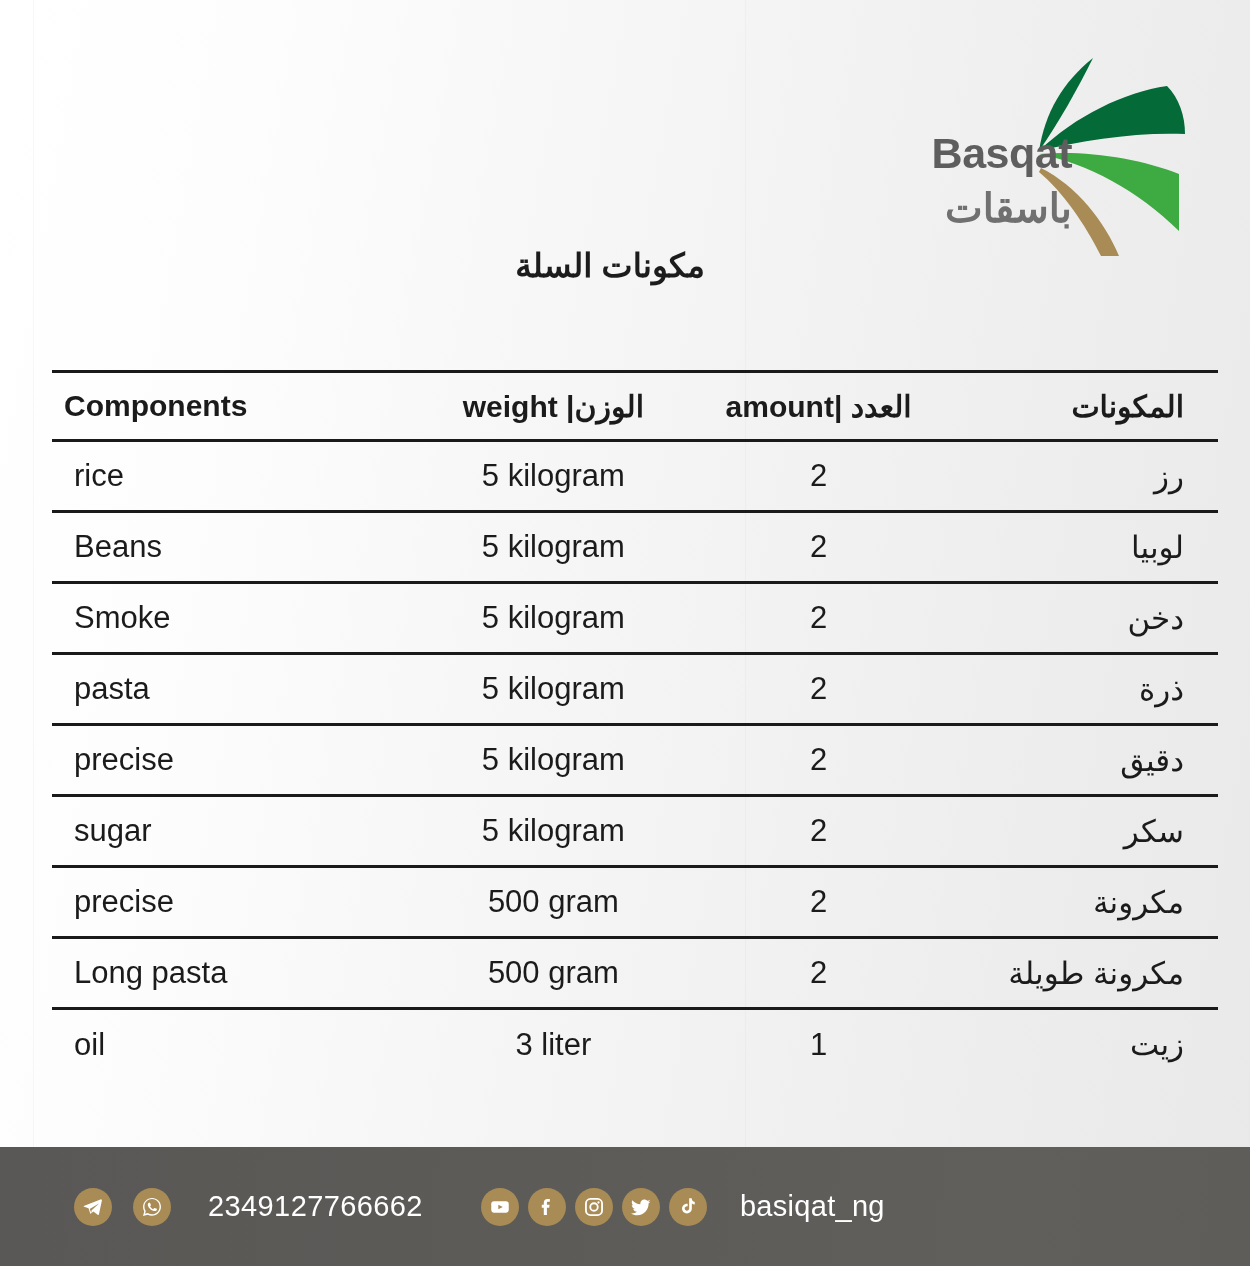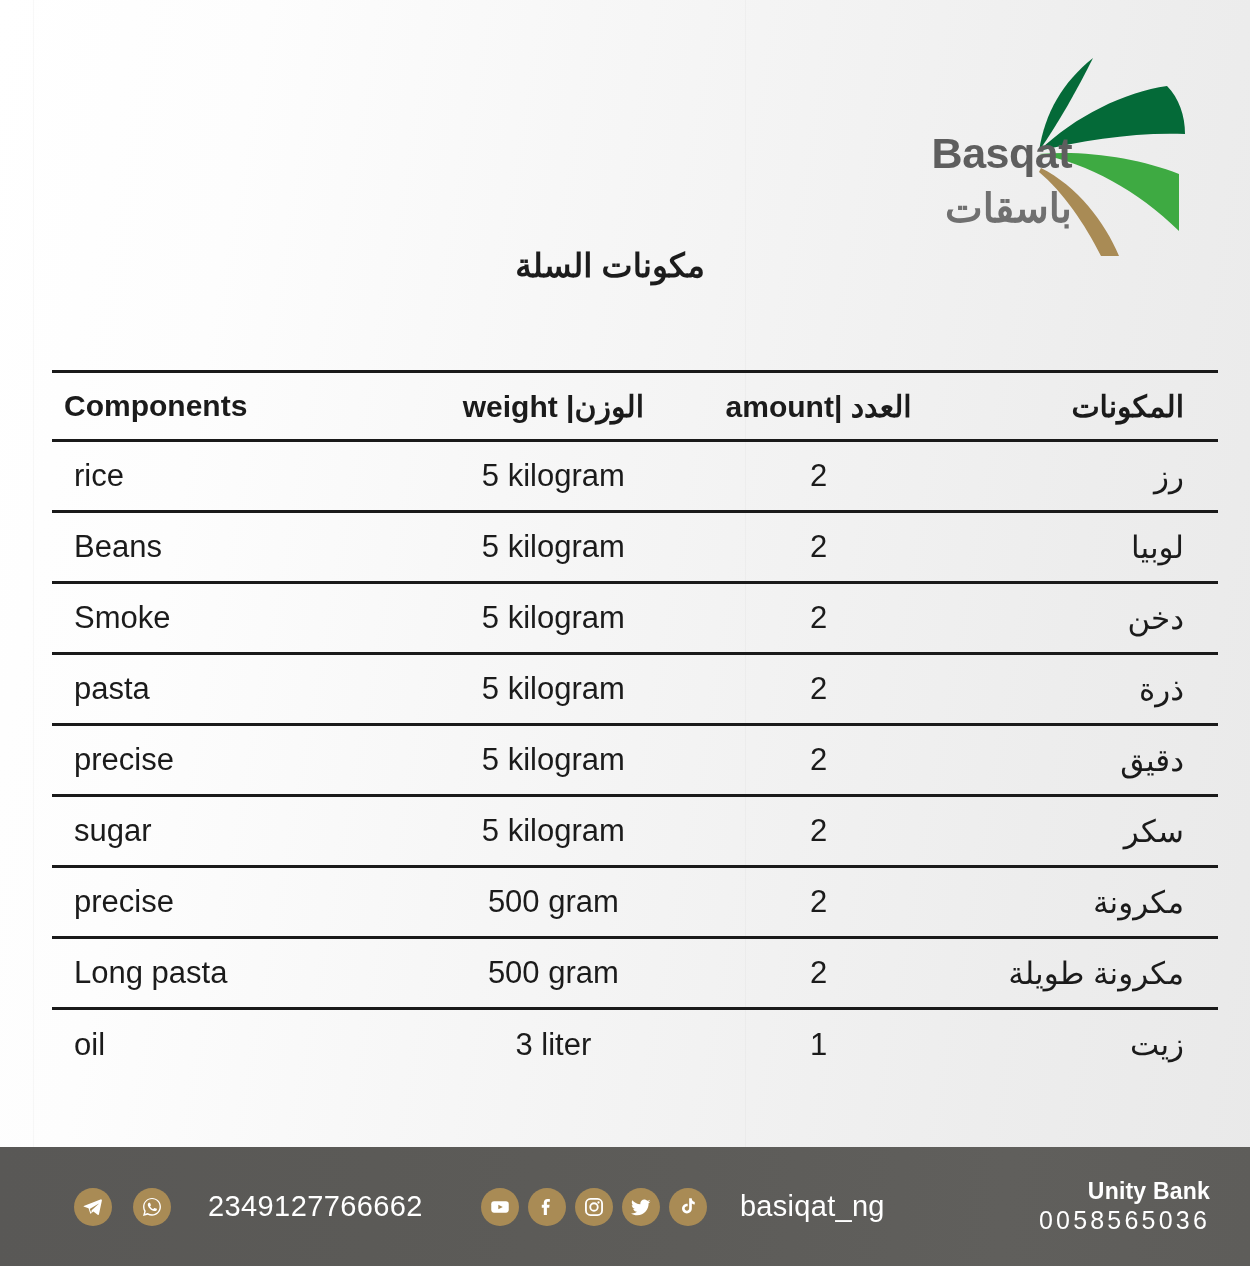--- a/index.html
+++ b/index.html
@@ -358,18 +358,14 @@
         </span>
         <span class="ic">
           <svg viewBox="0 0 24 24" width="21" height="21" aria-hidden="true">
             <path fill="#ffffff" d="M16.9 2.5h-3v11.9c0 1.4-1.15 2.55-2.55 2.55s-2.55-1.15-2.55-2.55 1.15-2.55 2.55-2.55c.3 0 .6.05.85.15V8.85a5.7 5.7 0 0 0-.85-.05c-3.1 0-5.6 2.5-5.6 5.6s2.5 5.6 5.6 5.6 5.6-2.5 5.6-5.6V8.65c.95.7 2.1 1.15 3.35 1.2V6.8c-1.75-.1-3.2-1.5-3.4-3.25v-1.05z"></path>
           </svg>
         </span>
       </span>
       <span class="handle">basiqat_ng</span>
     </div>
 
-    <div class="footer-right">
-      <div class="bank-name">Unity Bank</div>
-      <div class="bank-acct">0058565036</div>
-    </div>
   </div>
 </div>
 
 </body></html>

